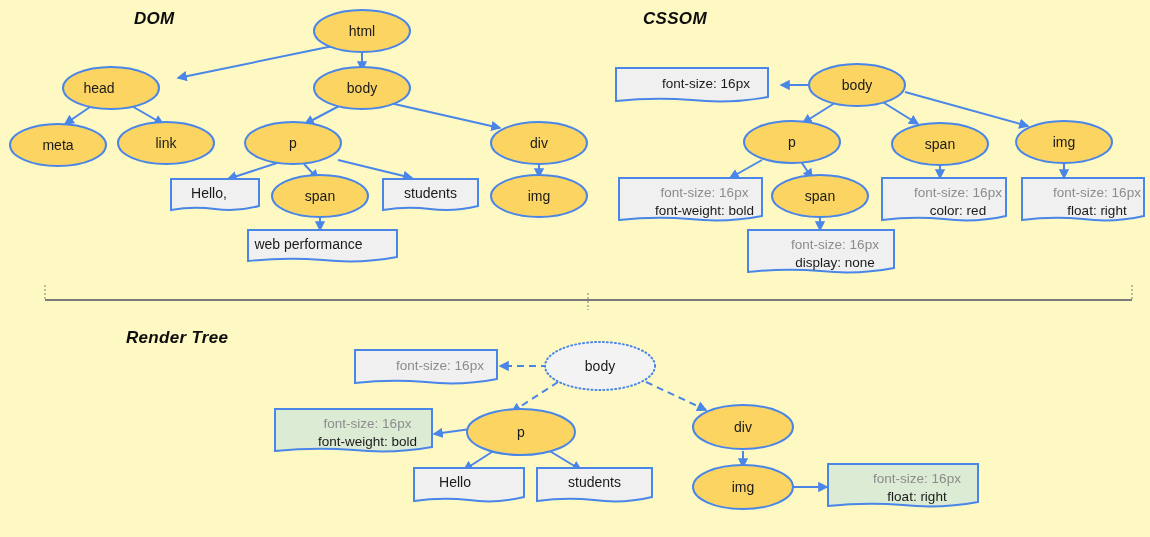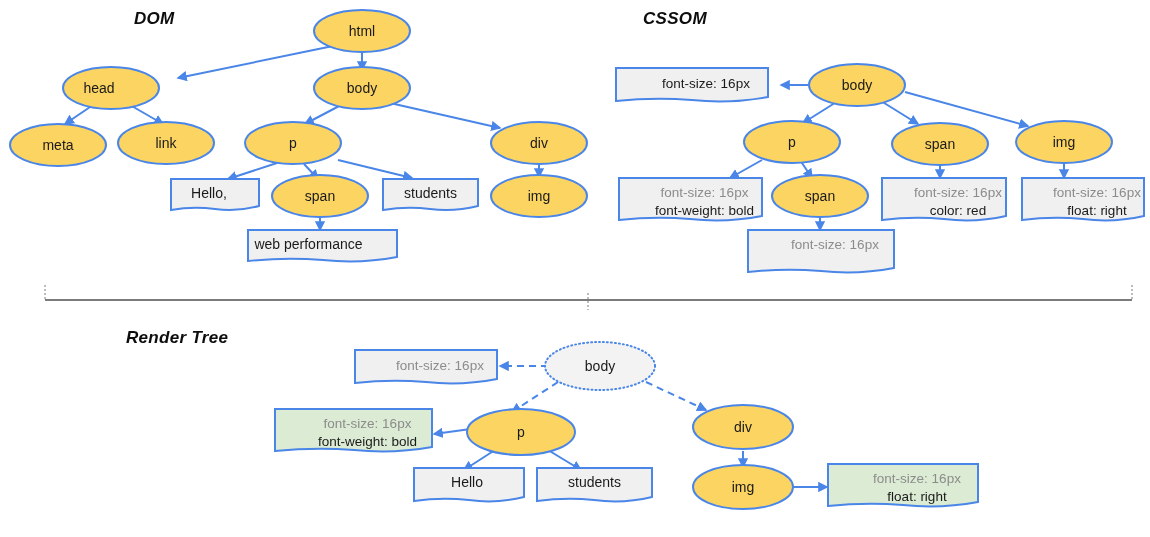--- a/index.html
+++ b/index.html
@@ -4,21 +4,21 @@
 <style>
   html, body {
     margin: 0;
     padding: 0;
     background: #4a7052;
   }
   #stage {
     position: relative;
     width: 1150px;
     height: 537px;
-    background: #ffffff;
+    background: #fef9c3;
     overflow: hidden;
     font-family: "Liberation Sans", sans-serif;
   }
   #svg-layer {
     position: absolute;
     left: 0; top: 0;
     width: 1150px;
     height: 537px;
   }
   .section-title {
@@ -191,36 +191,37 @@
 
   <div class="box-label" style="left:616px; top:75px; width:152px;">
     <span class="own">font-size: 16px</span>
   </div>
   <div class="box-label" style="left:619px; top:184px; width:143px;">
     <span class="inherited">font-size: 16px</span>
     <span class="own">font-weight: bold</span>
   </div>
   <div class="box-label" style="left:748px; top:236px; width:146px;">
     <span class="inherited">font-size: 16px</span>
+    <span class="own">display: none</span>
   </div>
   <div class="box-label" style="left:882px; top:184px; width:124px;">
     <span class="inherited">font-size: 16px</span>
     <span class="own">color: red</span>
   </div>
   <div class="box-label" style="left:1022px; top:184px; width:122px;">
     <span class="inherited">font-size: 16px</span>
     <span class="own">float: right</span>
   </div>
 
   <div class="node-label" style="left:545px; top:358px; width:110px;">body</div>
   <div class="node-label" style="left:467px; top:424px; width:108px;">p</div>
   <div class="node-label" style="left:693px; top:419px; width:100px;">div</div>
   <div class="node-label" style="left:693px; top:479px; width:100px;">img</div>
 
-  <div class="node-label" style="left:412px; top:474px; width:110px;">Hello</div>
+  <div class="node-label" style="left:400px; top:474px; width:110px;">Hello</div>
   <div class="node-label" style="left:537px; top:474px; width:115px;">students</div>
 
   <div class="box-label" style="left:355px; top:357px; width:142px; color:#8c8c8c;">
     <span class="inherited">font-size: 16px</span>
   </div>
   <div class="box-label" style="left:275px; top:415px; width:157px;">
     <span class="inherited">font-size: 16px</span>
     <span class="own">font-weight: bold</span>
   </div>
   <div class="box-label" style="left:828px; top:470px; width:150px;">

